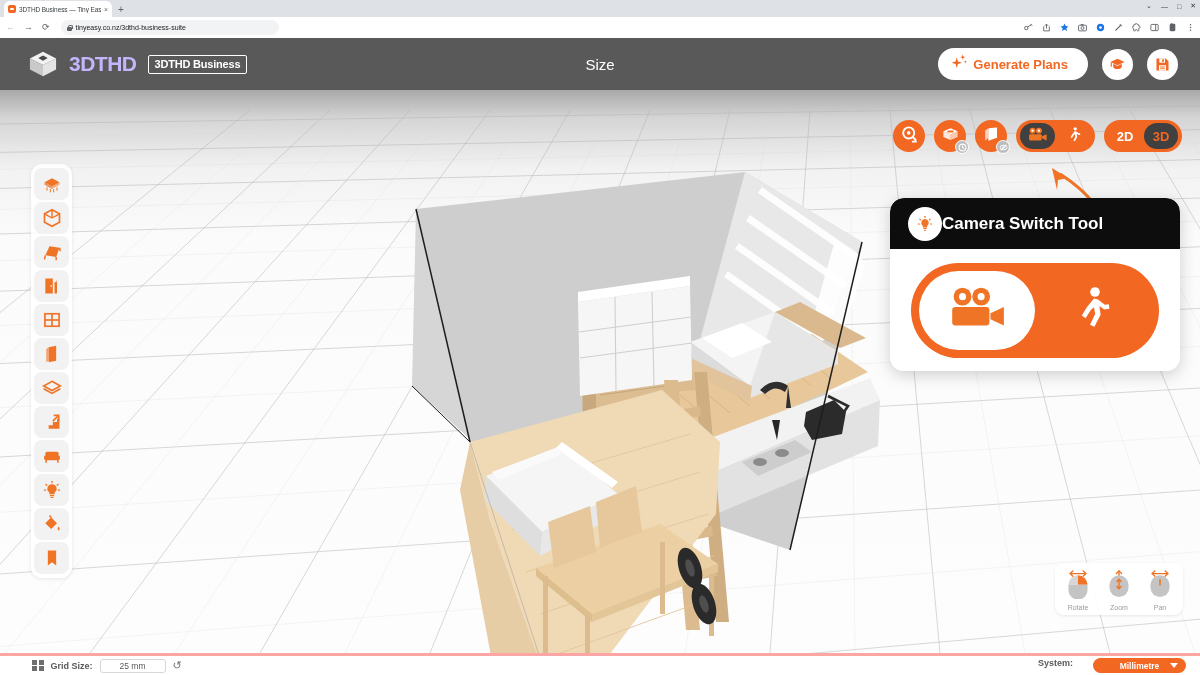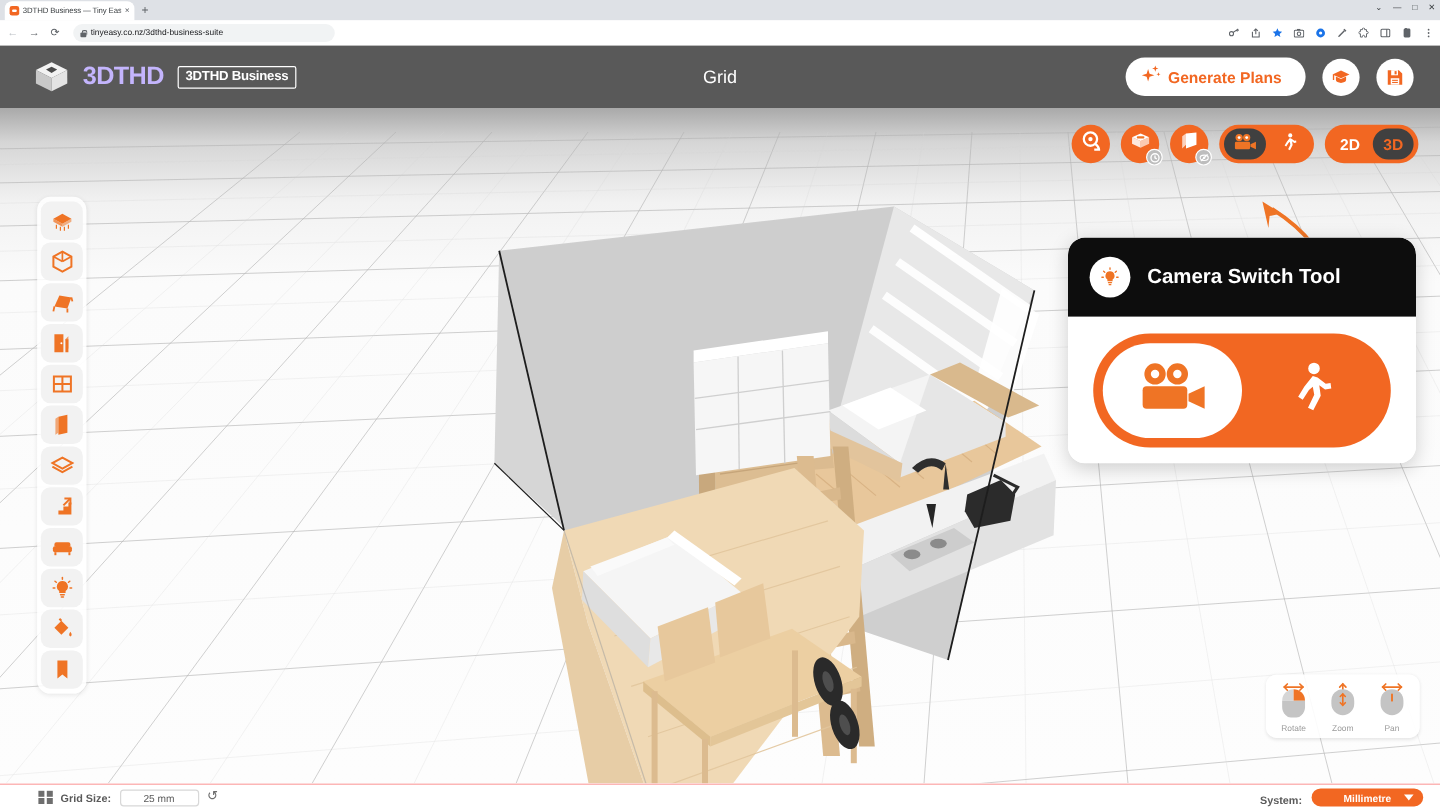--- a/index.html
+++ b/index.html
@@ -140,21 +140,21 @@
   .side-item {
     width: 35px; height: 32px; border-radius: 8px;
     background: #f2f2f2;
     display: flex; align-items: center; justify-content: center;
     cursor: pointer;
   }
   .side-item svg { display: block; }
 
   
   .vtoolbar {
-    position: absolute; right: 18px; top: 14px;
+    position: absolute; right: 18px; top: 30px;
     display: flex; align-items: flex-start; gap: 9px;
   }
   .circ-tool {
     width: 32px; height: 32px; border-radius: 50%;
     background: #f26722; display: flex; align-items: center;
     justify-content: center; cursor: pointer; position: relative;
   }
   .badge {
     position: absolute; right: -3px; bottom: -2px;
     width: 14px; height: 14px; border-radius: 50%;
@@ -175,22 +175,22 @@
   .pill-seg.active { background: #404040; color: #f26722; }
 
   
   .tip-card {
     position: absolute; right: 20px; top: 108px;
     width: 290px; border-radius: 14px;
     background: #fff; overflow: hidden;
     box-shadow: 0 4px 16px rgba(0,0,0,0.18);
   }
   .tip-head {
-    background: #0d0d0d; height: 66px;
-    display: flex; align-items: center; gap: 14px; padding: 0 18px;
+    background: #0d0d0d; height: 51px;
+    display: flex; align-items: center; padding: 0 18px;
     border-radius: 14px 14px 0 0;
   }
   .tip-bulb {
     width: 34px; height: 34px; border-radius: 50%; background: #fff;
     display: flex; align-items: center; justify-content: center;
     flex: 0 0 auto;
   }
   .tip-title { font-size: 17px; font-weight: bold; color: #fff; }
   .tip-body {
     height: 122px; display: flex; align-items: center;
@@ -218,39 +218,39 @@
   }
   .nav-cell {
     width: 38px; display: flex; flex-direction: column;
     align-items: center; gap: 1px; cursor: pointer;
   }
   .nav-cell-label { font-size: 7px; color: #9b9b9b; }
 
   
   .footer {
     position: absolute; bottom: 0; left: 0; width: 1200px; height: 22px;
-    background: #fff; border-top: 1px solid #fca5a5;
+    background: #fff; border-top: 3px solid #fca5a5;
     display: flex; align-items: center;
   }
   .footer-left { display: flex; align-items: center; gap: 7px; margin-left: 32px; }
   .grid-glyph {
     display: grid; grid-template-columns: 5px 5px; grid-template-rows: 5px 5px;
     gap: 1.5px;
   }
   .grid-glyph i { background: #6e6e6e; display: block; }
   .footer-label { font-size: 9px; font-weight: bold; color: #5a5a5a; }
   .grid-input {
     width: 66px; height: 14px; border: 1px solid #d8d8d8;
     border-radius: 3px; background: #fff;
     font-size: 8.5px; color: #5a5a5a; text-align: center;
     line-height: 12px; font-family: "Liberation Sans", sans-serif;
   }
   .reset-btn { font-size: 11px; color: #6e6e6e; cursor: pointer; line-height: 1; }
   .footer-right {
-    position: absolute; right: 14px; display: flex; align-items: flex-end; gap: 8px;
+    position: absolute; right: 14px; display: flex; align-items: flex-start; gap: 20px;
   }
   .sys-dd {
     width: 93px; height: 15px; border-radius: 8px; background: #f26722;
     display: flex; align-items: center; justify-content: center;
     position: relative; cursor: pointer;
   }
   .sys-dd-text { font-size: 8.5px; color: #fff; font-weight: bold; }
   .sys-dd-caret {
     position: absolute; right: 8px; top: 5px;
     width: 0; height: 0; border-left: 4px solid transparent;
@@ -355,21 +355,21 @@
         <svg viewBox="0 0 32 30" width="30" height="28">
           <path d="M16 2 L30 9 L16 16 L2 9 Z" fill="#f2f2f2"></path>
           <path d="M2 9 L16 16 L16 28 L2 21 Z" fill="#c9c9c9"></path>
           <path d="M30 9 L16 16 L16 28 L30 21 Z" fill="#e4e4e4"></path>
           <path d="M11 8.5 L16 6 L21 8.5 L16 11.5 Z" fill="#4a4a4a"></path>
         </svg>
       </span>
       <span class="logo-text">3DTHD</span>
       <span class="logo-badge">3DTHD Business</span>
     </div>
-    <div class="project-title">Grid</div>
+    <div class="project-title">Size</div>
     <div class="header-right">
       <div class="generate-btn">
         <span class="sparkle-icon">
           <svg viewBox="0 0 24 24" width="18" height="18">
             <path d="M9 6 L10.6 11.4 L16 13 L10.6 14.6 L9 20 L7.4 14.6 L2 13 L7.4 11.4 Z" fill="#f26722"></path>
             <path d="M17 2 L17.9 4.6 L20.5 5.5 L17.9 6.4 L17 9 L16.1 6.4 L13.5 5.5 L16.1 4.6 Z" fill="#f26722"></path>
             <path d="M20.5 9.5 L21.1 11.2 L22.8 11.8 L21.1 12.4 L20.5 14.1 L19.9 12.4 L18.2 11.8 L19.9 11.2 Z" fill="#f26722"></path>
           </svg>
         </span>
         <span>Generate Plans</span>

